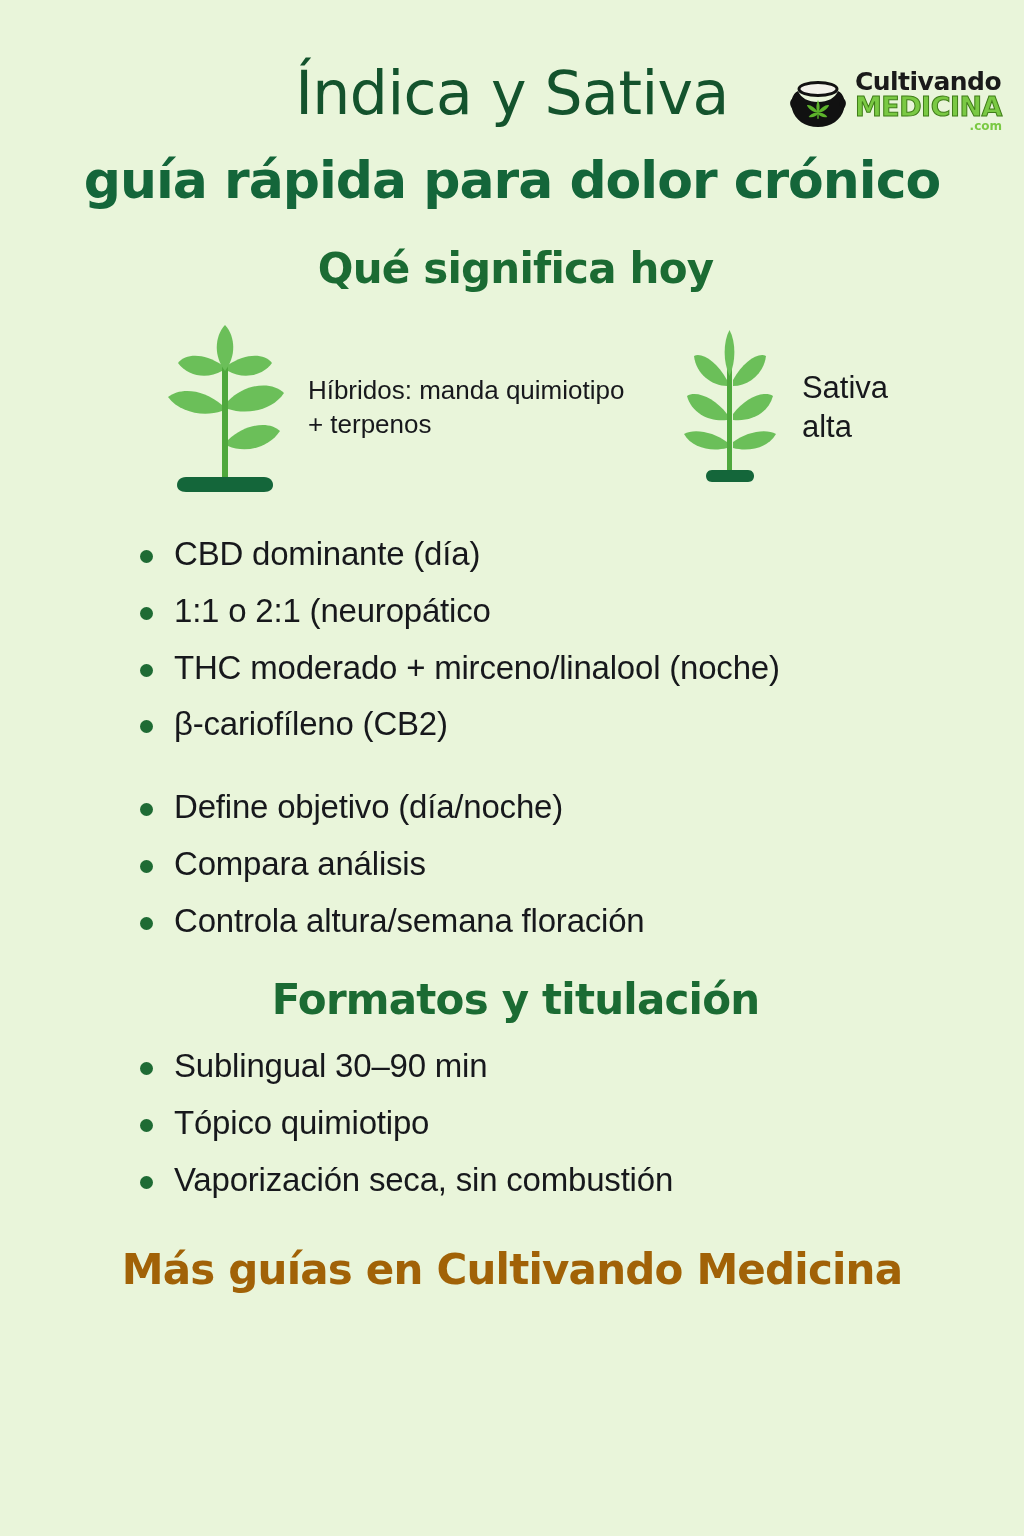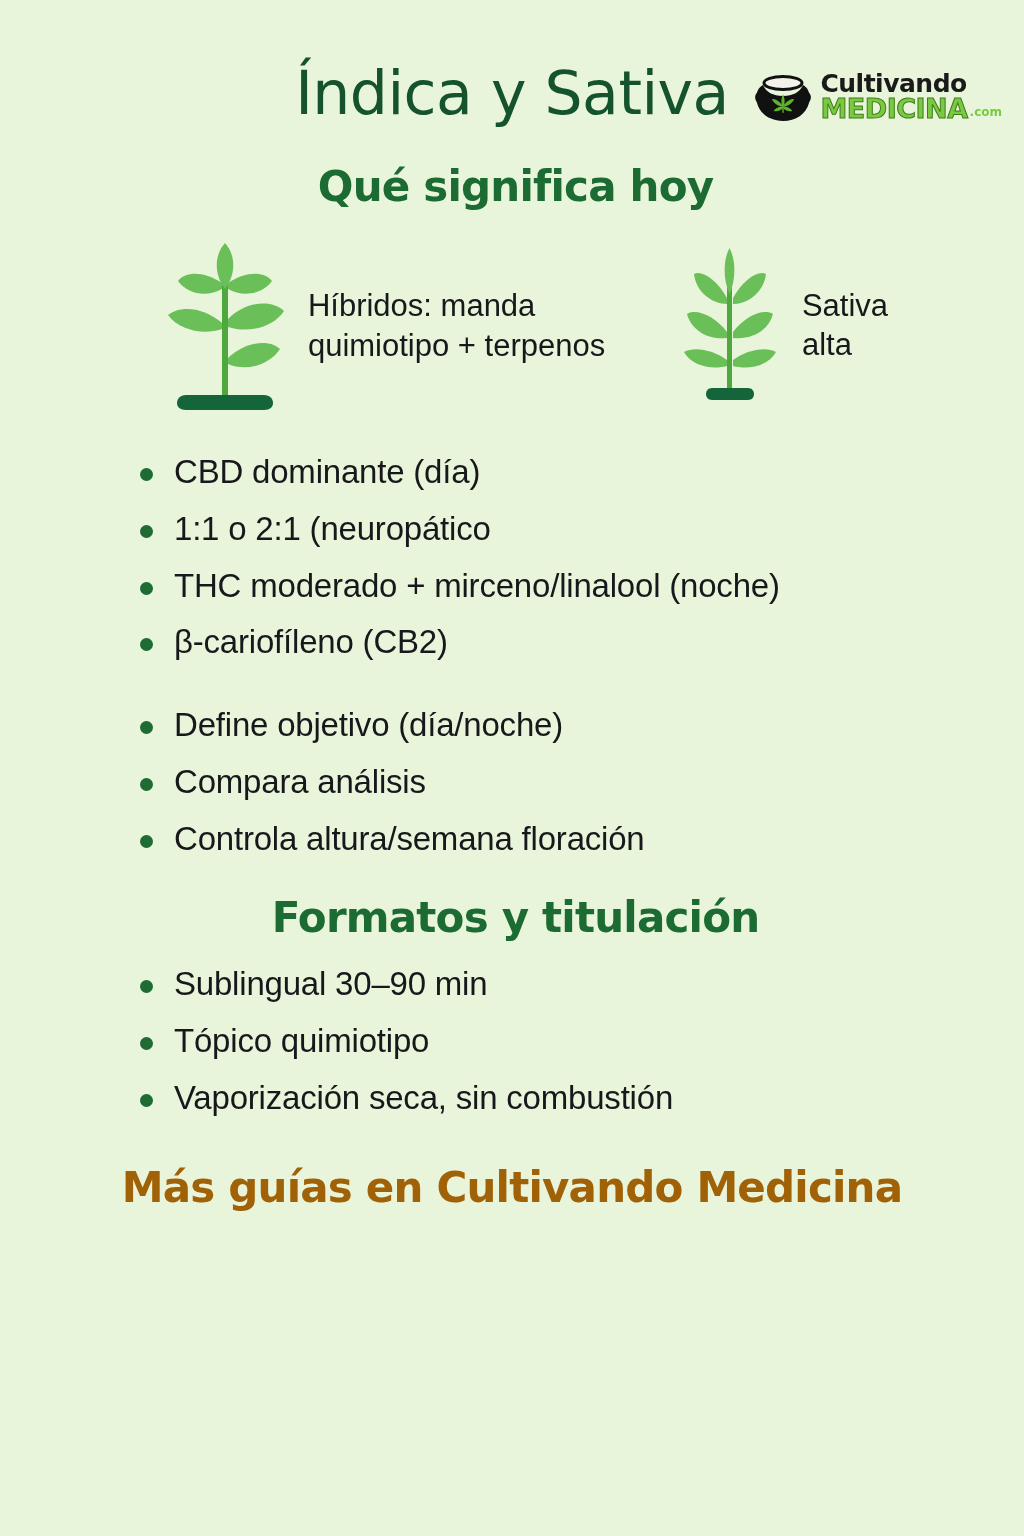--- a/index.html
+++ b/index.html
@@ -34,21 +34,21 @@
   }
   .logo-mark { width: 58px; height: 54px; display: block; flex: none; }
   .logo-words { display: flex; flex-direction: column; line-height: 0.95; }
   .logo-line1 {
     font-family: "DejaVu Sans", sans-serif;
     font-weight: bold;
     font-size: 25px;
     letter-spacing: -0.5px;
     color: #1a1a1a;
   }
-  .logo-line2wrap { display: flex; align-items: flex-end; gap: 2px; }
+  .logo-line2wrap { display: flex; align-items: flex-end; gap: 2px; flex-direction: column; }
   .logo-line2 {
     font-family: "DejaVu Sans", sans-serif;
     font-weight: bold;
     font-size: 27px;
     letter-spacing: -0.5px;
     color: #7ac943;
     -webkit-text-stroke: 1px #3f7d18;
   }
   .logo-tld {
     font-family: "DejaVu Sans", sans-serif;
@@ -94,21 +94,21 @@
     align-items: center;
     justify-content: center;
     margin-top: 22px;
     padding: 0 96px 0 120px;
     gap: 0;
   }
   .hero-left { display: flex; align-items: center; gap: 18px; flex: 0 0 auto; }
   .plant-bushy { width: 130px; height: 185px; flex: none; }
   .hero-text {
     color: #17181c;
-    font-size: 31px;
+    font-size: 26px;
     line-height: 1.28;
     max-width: 330px;
     font-family: "Liberation Sans", sans-serif;
   }
   .hero-right {
     display: flex;
     align-items: center;
     gap: 20px;
     flex: 0 0 auto;
     margin-left: 40px;
@@ -180,20 +180,21 @@
     <div class="logo-words">
       <span class="logo-line1">Cultivando</span>
       <span class="logo-line2wrap">
         <span class="logo-line2">MEDICINA</span>
         <span class="logo-tld">.com</span>
       </span>
     </div>
   </div>
 
   <h1 class="title">Índica y Sativa</h1>
+  <h2 class="subtitle">guía rápida para dolor crónico</h2>
 
   <h3 class="section-heading" style="margin-top:34px;">Qué significa hoy</h3>
 
   <div class="hero">
     <div class="hero-left">
       <svg class="plant-bushy" viewBox="0 0 130 185">
         <rect x="62" y="40" width="6" height="125" fill="#4fa83d"></rect>
         <path d="M65 10 C76 22 76 42 65 56 C54 42 54 22 65 10 Z" fill="#6bbf59"></path>
         <path d="M62 50 C44 38 26 38 18 48 C28 62 48 64 62 56 Z" fill="#6bbf59"></path>
         <path d="M68 50 C86 38 104 38 112 48 C102 62 82 64 68 56 Z" fill="#6bbf59"></path>

